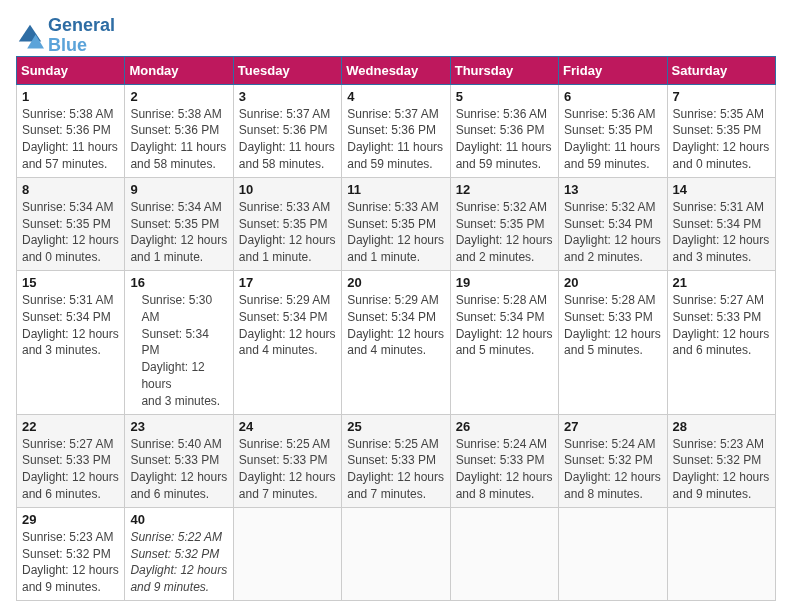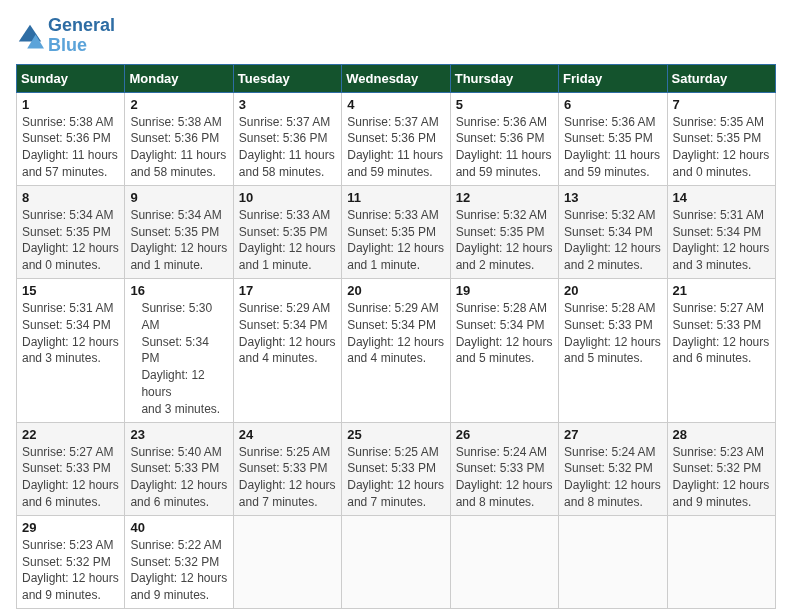--- a/index.html
+++ b/index.html
@@ -7,21 +7,21 @@
       font-family: Arial, sans-serif;
       background: #fff;
       width: 792px;
       min-height: 612px;
       padding: 16px;
     }
     .header {
       display: flex;
       justify-content: space-between;
       align-items: flex-start;
-      margin-bottom: 8px;
+      margin-bottom: 0;
     }
     .logo {
       display: flex;
       align-items: center;
       gap: 4px;
     }
     .logo-text {
       font-size: 18px;
       font-weight: bold;
       color: #1a1a1a;
@@ -45,21 +45,21 @@
     .location {
       font-size: 16px;
       color: #555;
     }
     table {
       width: 100%;
       border-collapse: collapse;
       table-layout: fixed;
     }
     thead th {
-      background-color: #14532d;
+      background-color: #be185d;
       color: #fff;
       font-size: 13px;
       font-weight: bold;
       padding: 6px 4px;
       text-align: left;
       border: 1px solid #2e6da4;
     }
     tbody td {
       border: 1px solid #ccc;
       vertical-align: top;
@@ -328,21 +328,21 @@
       <tr>
         <td>
           <span class="day-num">29</span>
           <div class="day-info" style="white-space: pre-line;">Sunrise: 5:23 AM
 Sunset: 5:32 PM
 Daylight: 12 hours
 and 9 minutes.</div>
         </td>
         <td>
           <span class="day-num">40</span>
-          <div class="day-info" style="white-space: pre-line;">Sunrise: 5:22 AM
+          <div class="day-info" style="white-space: pre-line; font-style: italic;">Sunrise: 5:22 AM
 Sunset: 5:32 PM
 Daylight: 12 hours
 and 9 minutes.</div>
         </td>
         <td class="empty-cell"></td>
         <td class="empty-cell"></td>
         <td class="empty-cell"></td>
         <td class="empty-cell"></td>
         <td class="empty-cell"></td>
       </tr>

